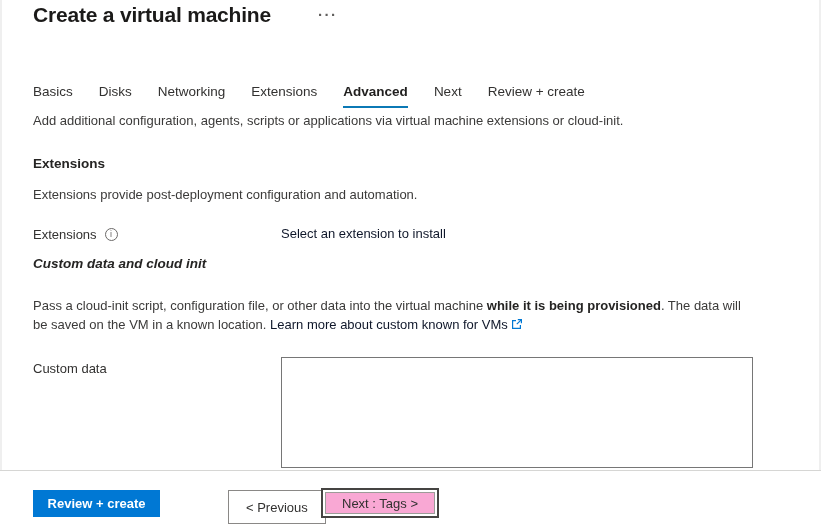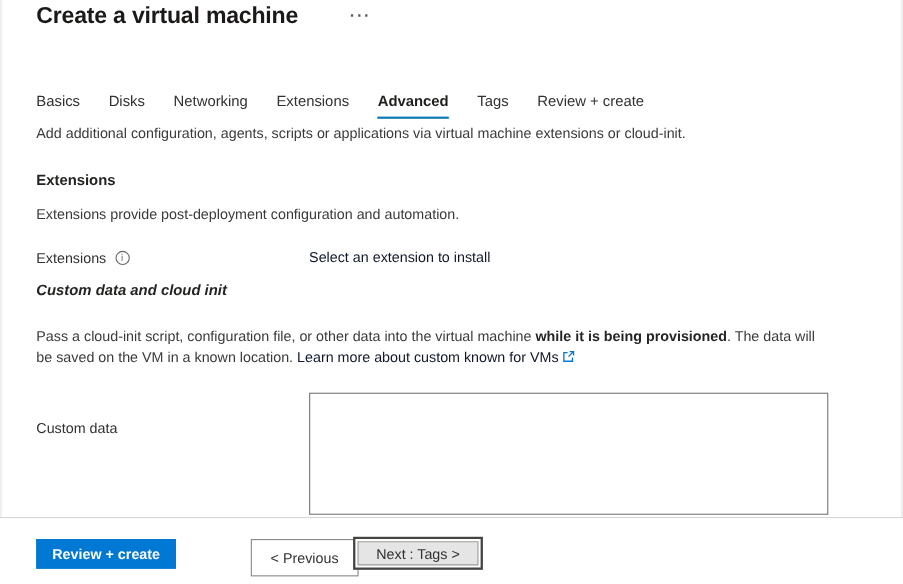--- a/index.html
+++ b/index.html
@@ -46,21 +46,21 @@
     font-size:9px;line-height:1;color:#6b6968;cursor:pointer;box-sizing:border-box;
   }
   .link{color:#0f172a;font-size:13px;text-decoration:none;cursor:pointer;}
   #ext-link{position:absolute;left:281px;top:226px;}
 
   #cd-heading{top:256px;font-style:italic;}
   #cd-desc{position:absolute;left:33px;top:297px;width:716px;}
   #cd-desc strong{color:#252423;}
   .ext-link-icon{vertical-align:-1px;margin-left:3px;}
 
-  #cd-field-label{top:361px;margin-top:21px;}
+  #cd-field-label{top:361px;}
   .custom-data-textarea{
     position:absolute;left:281px;top:357px;width:472px;height:111px;
     box-sizing:border-box;border:1px solid #767676;background:#fff;resize:none;
     font-family:"Liberation Sans",sans-serif;font-size:13px;padding:6px 8px;outline:none;
   }
 
   .divider{position:absolute;left:0;top:470px;width:821px;height:1px;background:#d6d6d4;}
 
   .btn{
     position:absolute;top:490px;height:27px;display:flex;align-items:center;justify-content:center;
@@ -68,42 +68,42 @@
     white-space:nowrap;
   }
   .btn-primary{
     left:33px;width:127px;background:#0078d4;border:1px solid #0078d4;
     color:#ffffff;font-weight:700;
   }
   .btn-secondary{
     left:228px;padding:16px 17px;background:#ffffff;border:1px solid #8a8886;color:#323130;
   }
   .btn-focused{
-    left:321px;top:488px;height:30px;padding:0 19px;background:#e5e5e5;color:#323130;
+    left:321px;top:488px;height:30px;padding:0 19px;background:#f9a8d4;color:#323130;
     border:2px solid #454442;
     box-shadow:inset 0 0 0 2px #ffffff, inset 0 0 0 3px #9d9b99;
   }
 </style>
 </head>
 <body>
 
 <div class="page">
   <div id="edge-left" class="edge"></div>
   <div id="edge-right" class="edge"></div>
 
   <div class="page-title">Create a virtual machine</div>
   <button class="more-menu">···</button>
 
   <div class="tabs">
     <div class="tab">Basics</div>
     <div class="tab">Disks</div>
     <div class="tab">Networking</div>
     <div class="tab">Extensions</div>
     <div class="tab active">Advanced</div>
-    <div class="tab">Tags</div>
+    <div class="tab">Next</div>
     <div class="tab">Review + create</div>
   </div>
 
   <div id="intro" class="body-text">Add additional configuration, agents, scripts or applications via virtual machine extensions or cloud-init.</div>
 
   <div id="ext-heading" class="section-heading">Extensions</div>
   <div id="ext-desc" class="body-text">Extensions provide post-deployment configuration and automation.</div>
 
   <div id="ext-field-label" class="field-label">
     <span>Extensions</span>

